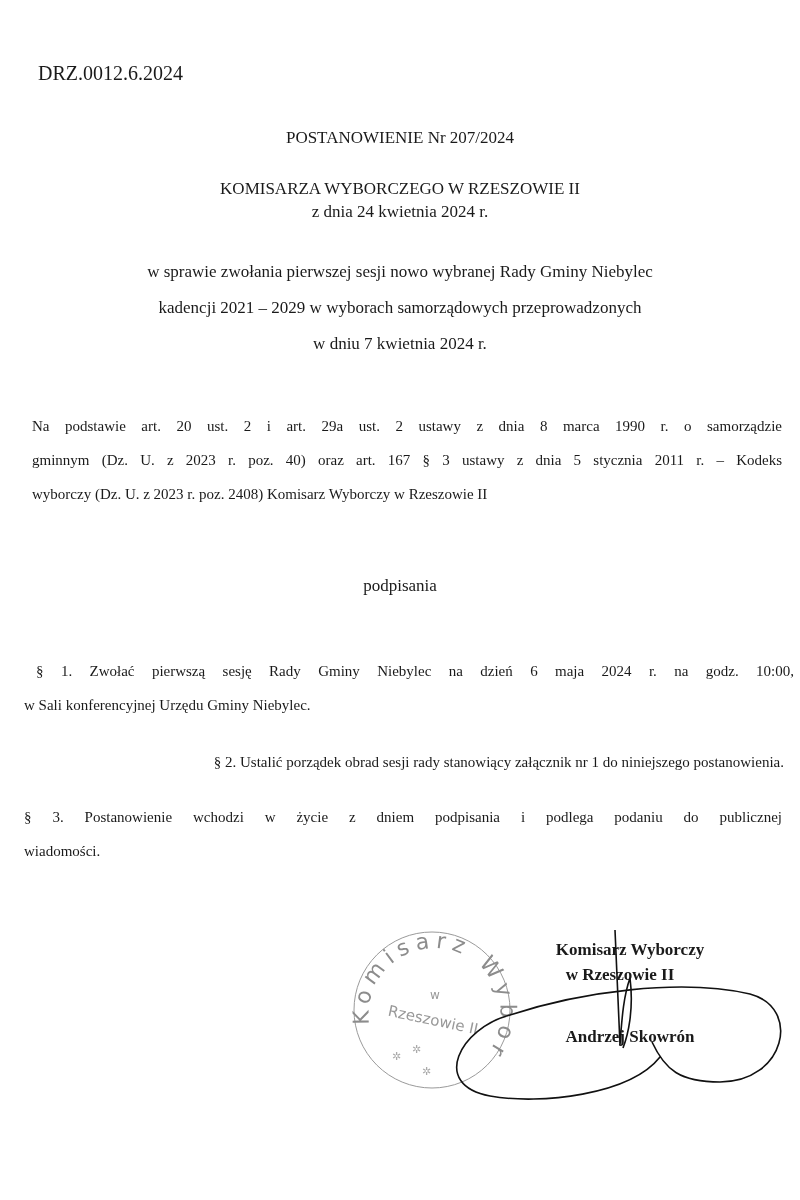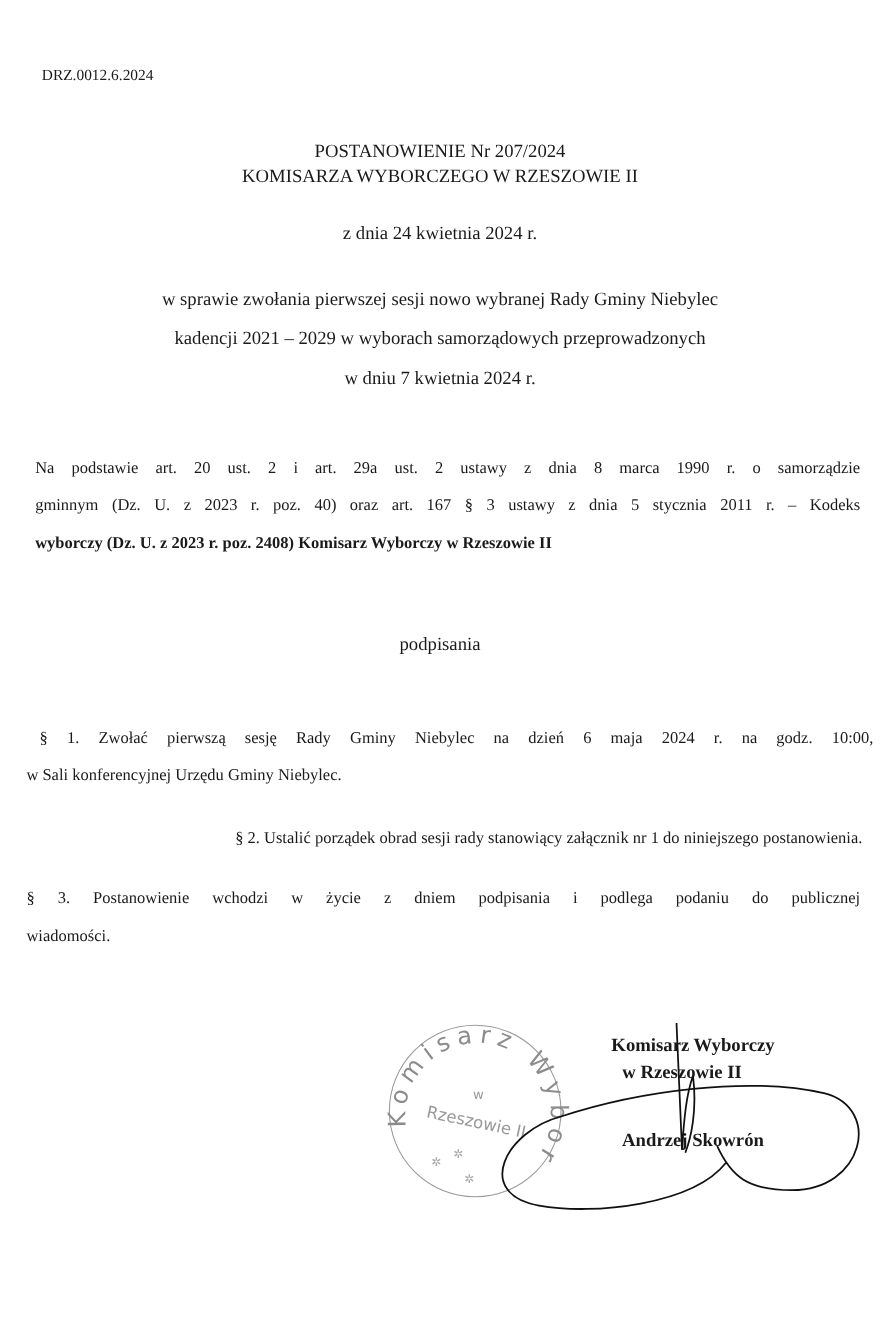--- a/index.html
+++ b/index.html
@@ -1,43 +1,43 @@
 <!DOCTYPE html>
 <html><head>
 <meta charset="utf-8">
 <style>
   html, body { margin:0; padding:0; background:#ffffff; }
   body { width:800px; height:1200px; position:relative; overflow:hidden;
          font-family:"Liberation Serif", serif; color:#1a1a1a; }
   .abs { position:absolute; }
-  .ref { left:38px; top:62px; font-size:14px; }
+  .ref { left:38px; top:62px; font-size:20px; }
   .center { left:0; width:800px; text-align:center; font-weight:normal; font-size:17px; }
   .para { left:20px; width:760px; font-size:15px; line-height:34px; text-align:justify; }
   .just { text-align-last:justify; }
   .sig { text-align:center; font-weight:bold; font-size:17px; }
   svg { position:absolute; }
 </style>
 </head>
 <body>
 
 <div>
 
   <div class="abs ref">DRZ.0012.6.2024</div>
 
   <div class="abs center" style="top:128px;">POSTANOWIENIE Nr 207/2024</div>
-  <div class="abs center" style="top:150px;text-align:center;">KOMISARZA WYBORCZEGO W RZESZOWIE II</div>
+  <div class="abs center" style="top:179px;text-align:center;">KOMISARZA WYBORCZEGO W RZESZOWIE II</div>
   <div class="abs center" style="top:202px;">z dnia 24 kwietnia 2024 r.</div>
 
   <div class="abs center" style="top:262px;">w sprawie zwołania pierwszej sesji nowo wybranej Rady Gminy Niebylec</div>
   <div class="abs center" style="top:298px;">kadencji 2021 – 2029 w wyborach samorządowych przeprowadzonych</div>
   <div class="abs center" style="top:334px;">w dniu 7 kwietnia 2024 r.</div>
 
   <div class="abs para just" style="top:409px; left:32px; width:750px;">Na podstawie art. 20 ust. 2 i art. 29a ust. 2 ustawy z dnia 8 marca 1990 r. o samorządzie</div>
   <div class="abs para just" style="top:443px; left:32px; width:750px;">gminnym (Dz. U. z 2023 r. poz. 40) oraz art. 167 § 3 ustawy z dnia 5 stycznia 2011 r. – Kodeks</div>
-  <div class="abs para" style="top:477px; left:32px; width:750px;font-weight:bold;">wyborczy (Dz. U. z 2023 r. poz. 2408) Komisarz Wyborczy w Rzeszowie II</div>
+  <div class="abs para" style="top:477px; left:32px; width:750px;">wyborczy (Dz. U. z 2023 r. poz. 2408) Komisarz Wyborczy w Rzeszowie II</div>
 
   <div class="abs center" style="top:576px;">podpisania</div>
 
   <div class="abs para just" style="top:654px; left:36px; width:758px;">§ 1. Zwołać pierwszą sesję Rady Gminy Niebylec na dzień 6 maja 2024 r. na godz. 10:00,</div>
   <div class="abs para" style="top:688px; left:24px; width:758px;">w Sali konferencyjnej Urzędu Gminy Niebylec.</div>
 
   <div class="abs para" style="top:745px; left:24px; width:760px; text-align:right;">§ 2. Ustalić porządek obrad sesji rady stanowiący załącznik nr 1 do niniejszego postanowienia.</div>
 
   <div class="abs para just" style="top:800px; left:24px; width:758px;">§ 3. Postanowienie wchodzi w życie z dniem podpisania i podlega podaniu do publicznej</div>
   <div class="abs para" style="top:834px; left:24px; width:758px;">wiadomości.</div>

